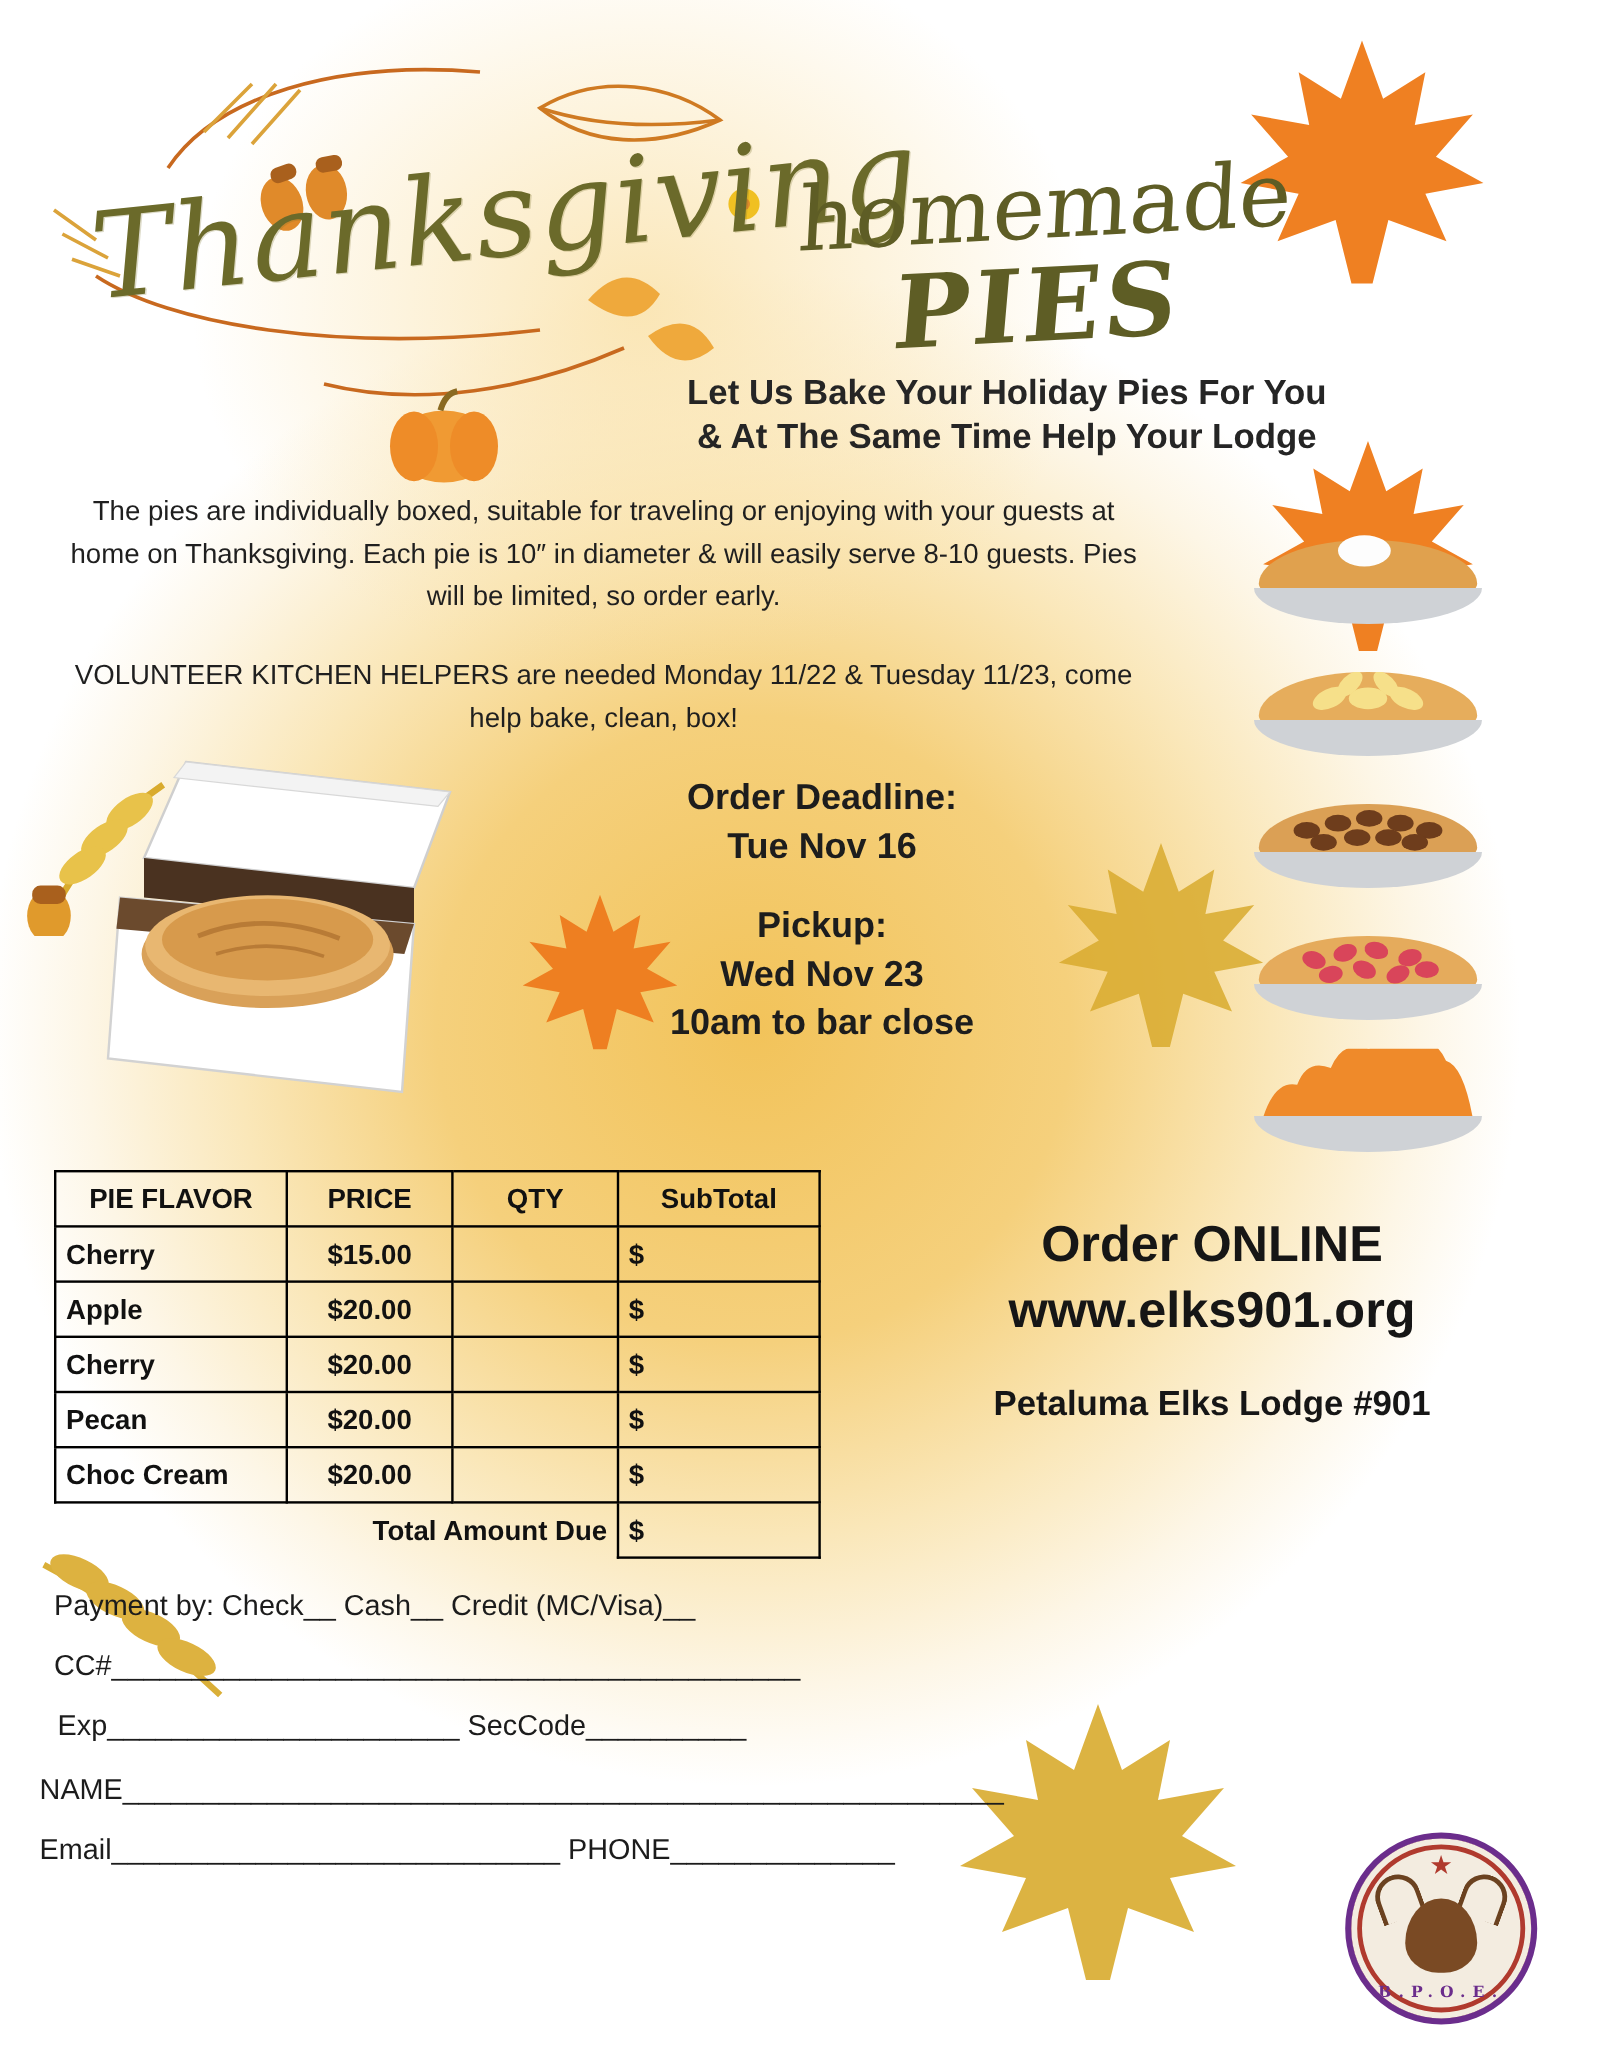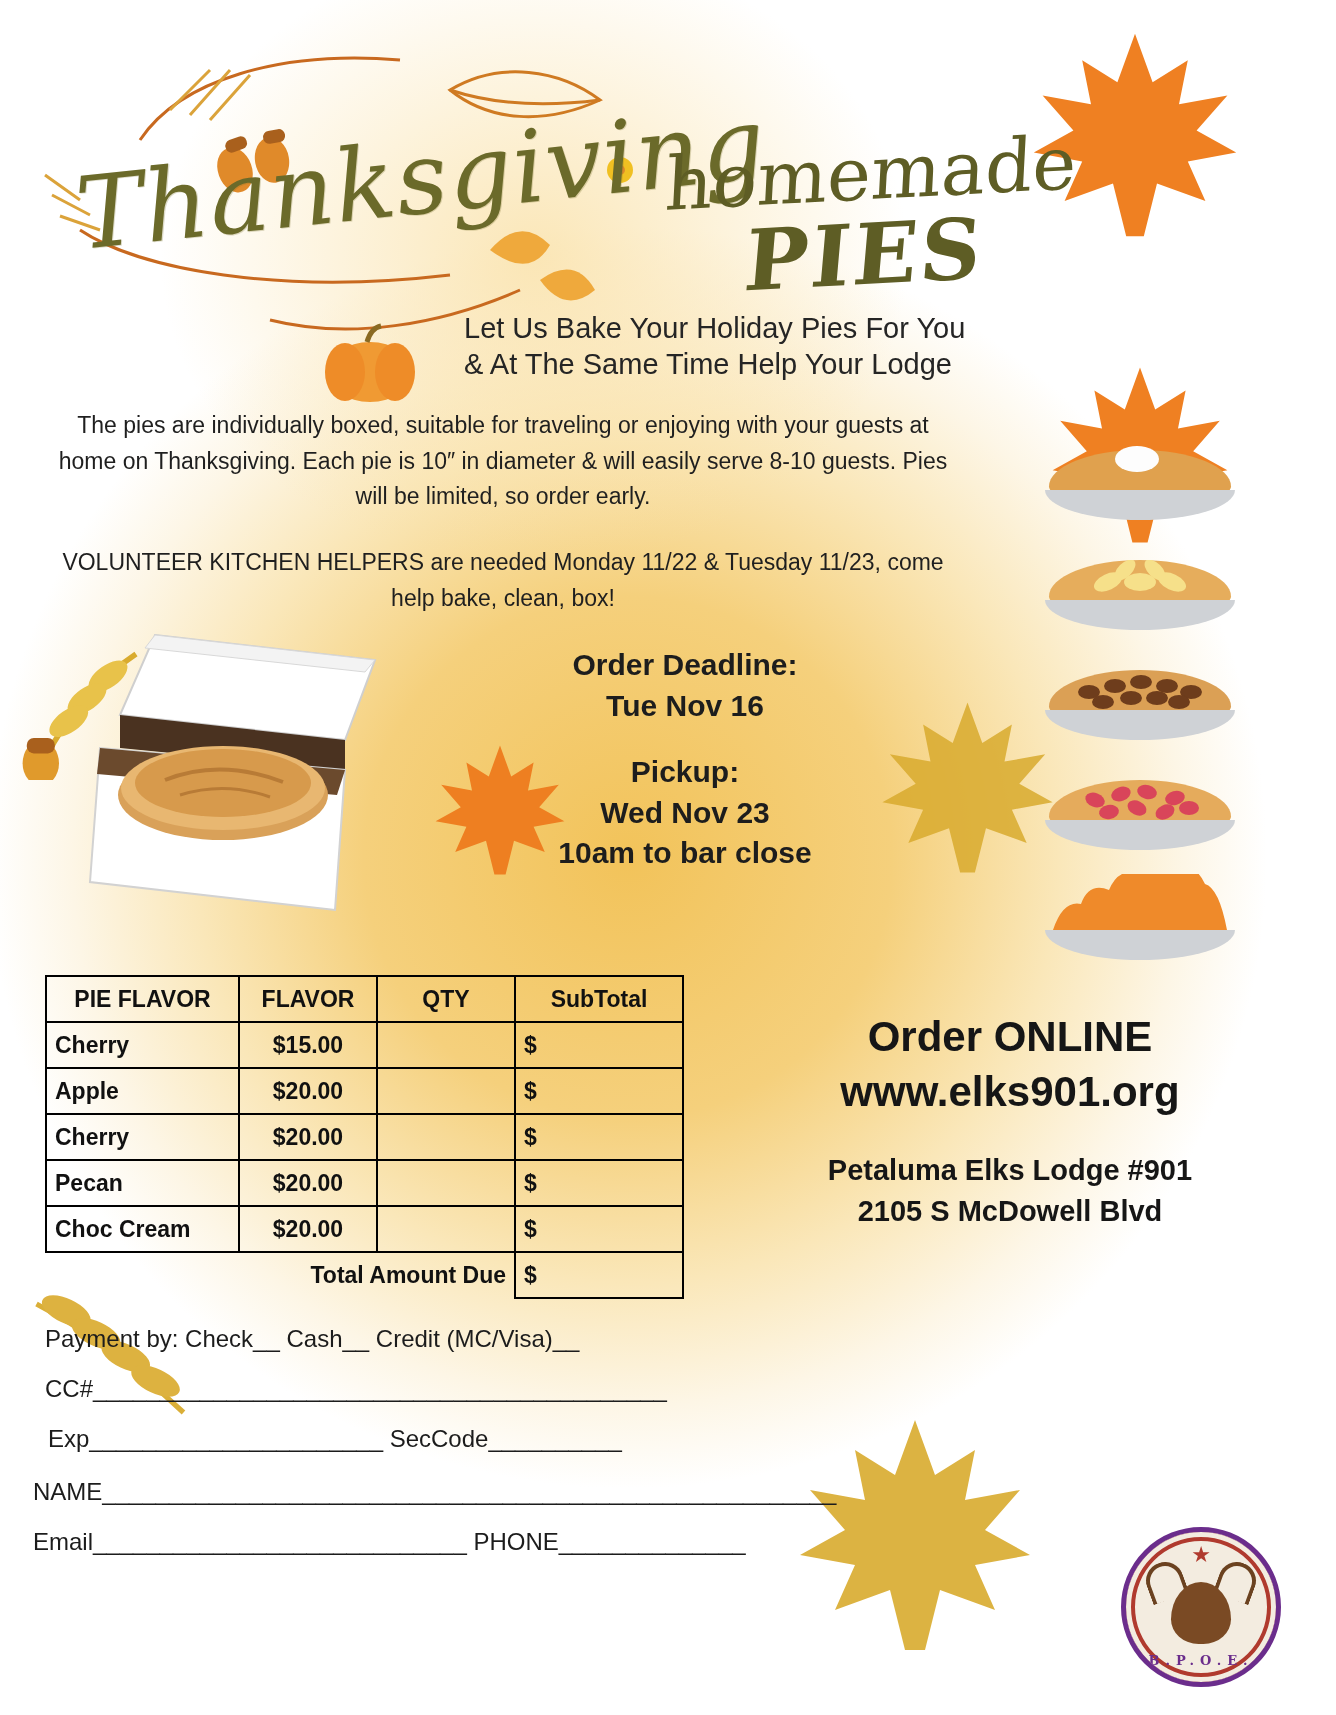--- a/index.html
+++ b/index.html
@@ -66,24 +66,25 @@
     font-family: "DejaVu Serif", serif;
     font-size: 84px;
     color: #5e5d25;
     font-weight: bold;
     letter-spacing: 3px;
     transform: rotate(-3deg) skewX(-8deg);
   }
 
   .tagline {
     position: absolute;
-    left: 464px; top: 310px;
+    left: 494px; top: 310px;
     width: 690px;
+    text-align: center;
     font-size: 29px;
-    font-weight: normal;
+    font-weight: bold;
     color: #252525;
     line-height: 1.25;
     z-index: 4;
   }
 
   
   .para {
     position: absolute;
     font-size: 23px;
     color: #1f1f1f;
@@ -418,21 +419,21 @@
   <div class="dish"></div>
   <svg style="position:absolute;left:4px;top:-6px;width:182px;height:64px;" viewBox="0 0 182 64">
     <path d="M4 56 q10 -30 28 -26 q8 -22 28 -14 q10 -24 32 -16 q14 -20 34 -6 q20 -6 30 16 q14 4 22 46 z" fill="#ef8a2a"></path>
   </svg>
 </div>
 
 <table id="order-table">
   <thead>
     <tr>
       <th class="c-flavor">PIE FLAVOR</th>
-      <th class="c-price">FLAVOR</th>
+      <th class="c-price">PRICE</th>
       <th class="c-qty">QTY</th>
       <th class="c-sub">SubTotal</th>
     </tr>
   </thead>
   <tbody>
     <tr>
       <td class="c-flavor">Cherry</td>
       <td class="c-price">$15.00</td>
       <td class="c-qty"></td>
       <td class="c-sub">$</td>
@@ -474,21 +475,20 @@
 <div class="formline" id="name-line">NAME_______________________________________________________</div>
 <div class="formline" id="email-line">Email____________________________        PHONE______________</div>
 
 <div class="order-online">
   <div>Order ONLINE</div>
   <div>www.elks901.org</div>
 </div>
 
 <div class="mail-block">
   <div>Petaluma Elks Lodge #901</div>
-  <div>2105 S McDowell Blvd</div>
 </div>
 
 <div class="elk-logo">
   <div class="star">★</div>
   <div class="antler" style="left:20px; transform:rotate(-20deg);"></div>
   <div class="antler" style="right:20px; transform:rotate(20deg) scaleX(-1);"></div>
   <div class="elk-head"></div>
   <div class="bpoe">B.P.O.E.</div>
 </div>
 

